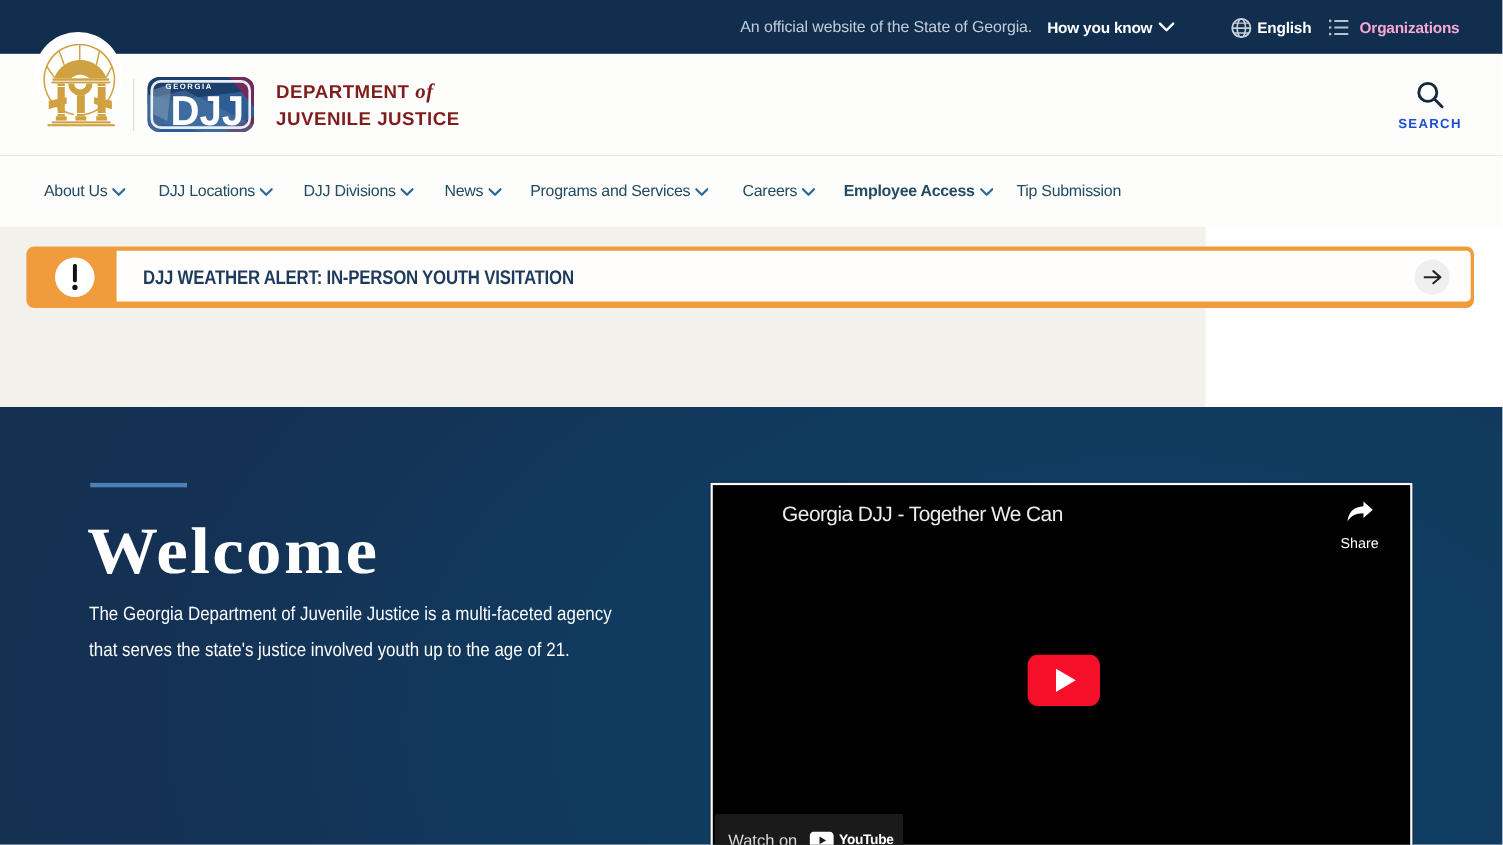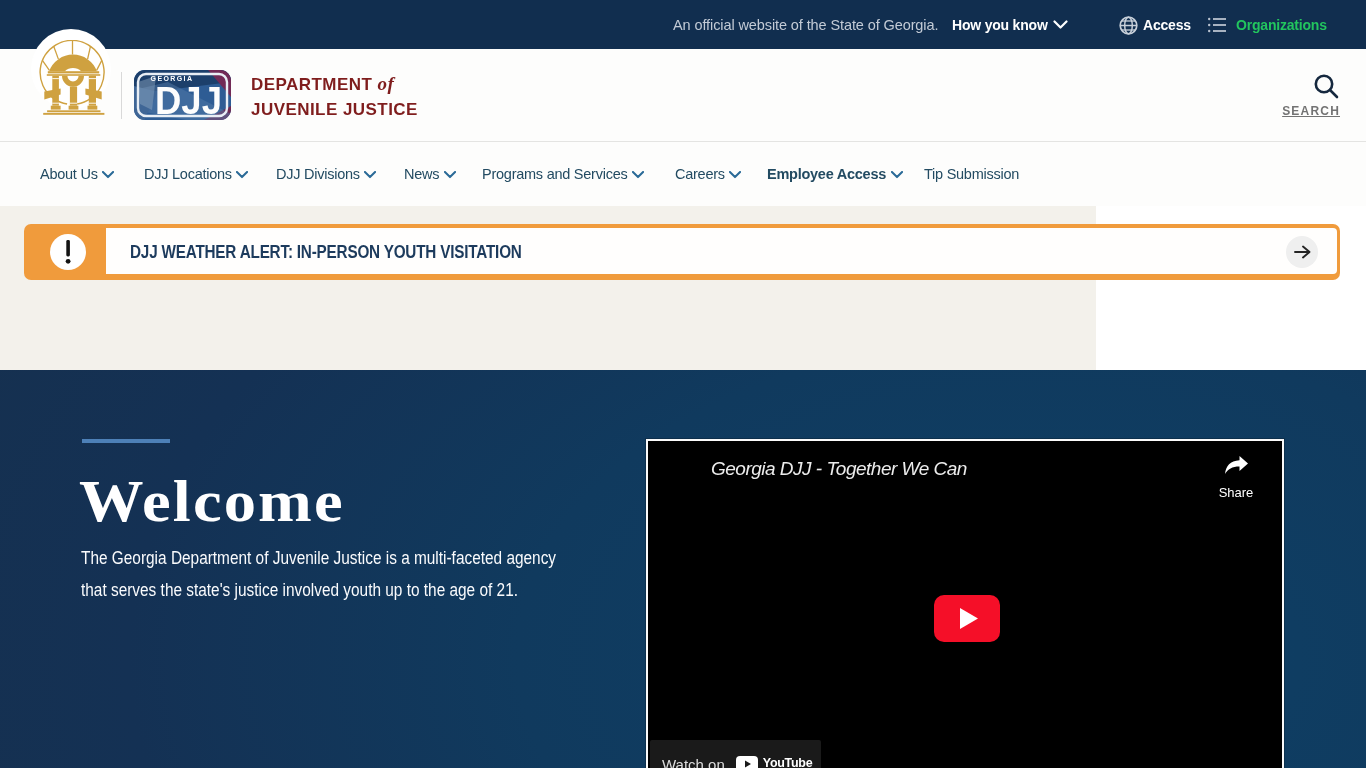--- a/index.html
+++ b/index.html
@@ -6,29 +6,29 @@
 html,body { width:1366px; height:768px; overflow:hidden; }
 body { font-family:"Liberation Sans", sans-serif; position:relative; background:#fff; }
 #page { position:absolute; left:0; top:0; width:1366px; height:768px; overflow:hidden; }
 .abs { position:absolute; }
 
 
 #topbar { position:absolute; left:0; top:0; width:1366px; height:49px; background:#112e4f; }
 #topbar .official { position:absolute; left:673px; top:17px; font-size:14.5px; letter-spacing:-0.1px; color:#c3cbd6; }
 #topbar .hyk { position:absolute; left:952px; top:17px; font-size:14px; letter-spacing:-0.2px; font-weight:bold; color:#fff; }
 #topbar .eng { position:absolute; left:1143px; top:17px; font-size:14px; letter-spacing:-0.2px; font-weight:bold; color:#fff; }
-#topbar .org { position:absolute; left:1236px; top:17px; font-size:14px; letter-spacing:-0.2px; font-weight:bold; color:#22c55e; }
+#topbar .org { position:absolute; left:1236px; top:17px; font-size:14px; letter-spacing:-0.2px; font-weight:bold; color:#f9a8d4; }
 
 
 #header { position:absolute; left:0; top:49px; width:1366px; height:93px; background:#fdfdfc; border-bottom:1px solid #e4e4e2; }
 #sealcircle { position:absolute; left:31px; top:29px; width:80px; height:80px; border-radius:50%; background:#fff; z-index:5; }
 #divider { position:absolute; left:121px; top:72px; width:1px; height:47px; background:#d9d9d9; z-index:6; }
 #agency { position:absolute; left:251px; top:71px; z-index:6; font-size:17px; font-weight:bold; color:#7f1d1d; line-height:25px; letter-spacing:0.45px; }
 #agency .of { font-family:"Liberation Serif", serif; font-style:italic; font-weight:bold; font-size:19px; }
-#searchblock { position:absolute; left:1260px; top:73px; width:80px; text-align:right; z-index:6; color:#737373;text-decoration:underline; }
+#searchblock { position:absolute; left:1260px; top:73px; width:80px; text-align:center; z-index:6; color:#1d4ed8; }
 #searchblock .stext { margin-top:0px; font-size:12px; font-weight:bold; letter-spacing:1.2px; }
 
 
 #nav { position:absolute; left:0; top:142px; width:1366px; height:64px; background:#fdfdfc;padding-left:20px; }
 .navitem { position:absolute; top:0; height:63px; display:flex; align-items:center; font-size:14.5px; letter-spacing:-0.25px; color:#234b62; white-space:nowrap; }
 .navitem svg { margin-left:4.5px; margin-top:3px; }
 
 
 #strip { position:absolute; left:0; top:206px; width:1096px; height:164px; background:#f3f1eb; }
 .banner { position:absolute; left:24px; width:1316px; height:56px; border-radius:7px; }
@@ -45,21 +45,21 @@
 #accent { position:absolute; left:82px; top:69px; width:88px; height:4px; background:#4d80b7; }
 #welcome { position:absolute; left:79px; top:100.7px; font-family:"Liberation Serif", serif; font-weight:bold; font-size:60px; color:#fff; letter-spacing:2px; line-height:60px; transform:scaleX(1.075); transform-origin:0 0; }
 #herotext { position:absolute; left:81px; top:172.2px; font-size:17.5px; line-height:32px; color:#fafbfd; white-space:nowrap; transform:scaleX(0.88); transform-origin:0 0; }
 #ctabtn { position:absolute; left:84px; top:260px; width:187px; height:51px; background:#fffefb; border:2px solid #b3cade; display:flex; align-items:center; }
 #ctabtn .ct { margin-left:21px; font-size:15.5px; font-weight:bold; letter-spacing:0.7px; color:#1b3a5c; }
 #ctabtn .acirc { position:absolute; left:137px; top:12px; width:26px; height:26px; border-radius:50%; background:#eff0f3; display:flex; align-items:center; justify-content:center; }
 
 
 #video { position:absolute; left:646px; top:69px; width:638px; height:364px; background:#fafafa; padding:2px; box-shadow:0 0 0 1px rgba(10,25,40,.35); }
 #vinner { position:relative; width:634px; height:360px; background:#000; overflow:hidden; }
-#vtitle { position:absolute; left:63px; top:17px; font-size:19px; letter-spacing:-0.5px; color:#ececec;font-style:italic; }
+#vtitle { position:absolute; left:63px; top:17px; font-size:19px; letter-spacing:-0.5px; color:#ececec; }
 #vshare { position:absolute; left:560px; top:14px; width:56px; text-align:center; color:#fff; }
 #vshare .stxt { font-size:13px; margin-top:5px; }
 #playbtn { position:absolute; left:285.5px; top:153.5px; }
 #watchbox { position:absolute; left:2px; top:299px; width:171px; height:60px; background:#1a1a1a; border-radius:2px; display:flex; align-items:flex-start; padding-top:16px; }
 #watchbox .wtxt { margin-left:12px; font-size:15px; color:#ddd; }
 </style>
 </head>
 <body>
 <div id="page">
 
@@ -69,21 +69,21 @@
     <svg class="abs" style="left:1053px;top:20px" width="15" height="10" viewBox="0 0 15 10">
         <path d="M1.5 1.5 L7.5 7.5 L13.5 1.5" fill="none" stroke="#fff" stroke-width="2.2" stroke-linecap="round" stroke-linejoin="round"></path>
       </svg>
     <svg class="abs" style="left:1119px;top:16px" width="19" height="19" viewBox="0 0 19 19">
         <circle cx="9.5" cy="9.5" r="8.3" fill="none" stroke="#c7cfd9" stroke-width="1.7"></circle>
         <ellipse cx="9.5" cy="9.5" rx="3.8" ry="8.3" fill="none" stroke="#c7cfd9" stroke-width="1.5"></ellipse>
         <line x1="1.2" y1="9.5" x2="17.8" y2="9.5" stroke="#c7cfd9" stroke-width="1.5"></line>
         <line x1="2.4" y1="5" x2="16.6" y2="5" stroke="#c7cfd9" stroke-width="1.3"></line>
         <line x1="2.4" y1="14" x2="16.6" y2="14" stroke="#c7cfd9" stroke-width="1.3"></line>
       </svg>
-    <span class="eng">Access</span>
+    <span class="eng">English</span>
     <svg class="abs" style="left:1208px;top:17px" width="18" height="16" viewBox="0 0 18 16">
         <g stroke="#b9c2cf" stroke-width="1.8">
           <line x1="5" y1="2" x2="18" y2="2"></line>
           <line x1="5" y1="8" x2="18" y2="8"></line>
           <line x1="5" y1="14" x2="18" y2="14"></line>
         </g>
         <g fill="#b9c2cf">
           <circle cx="1.2" cy="2" r="1.2"></circle>
           <circle cx="1.2" cy="8" r="1.2"></circle>
           <circle cx="1.2" cy="14" r="1.2"></circle>

